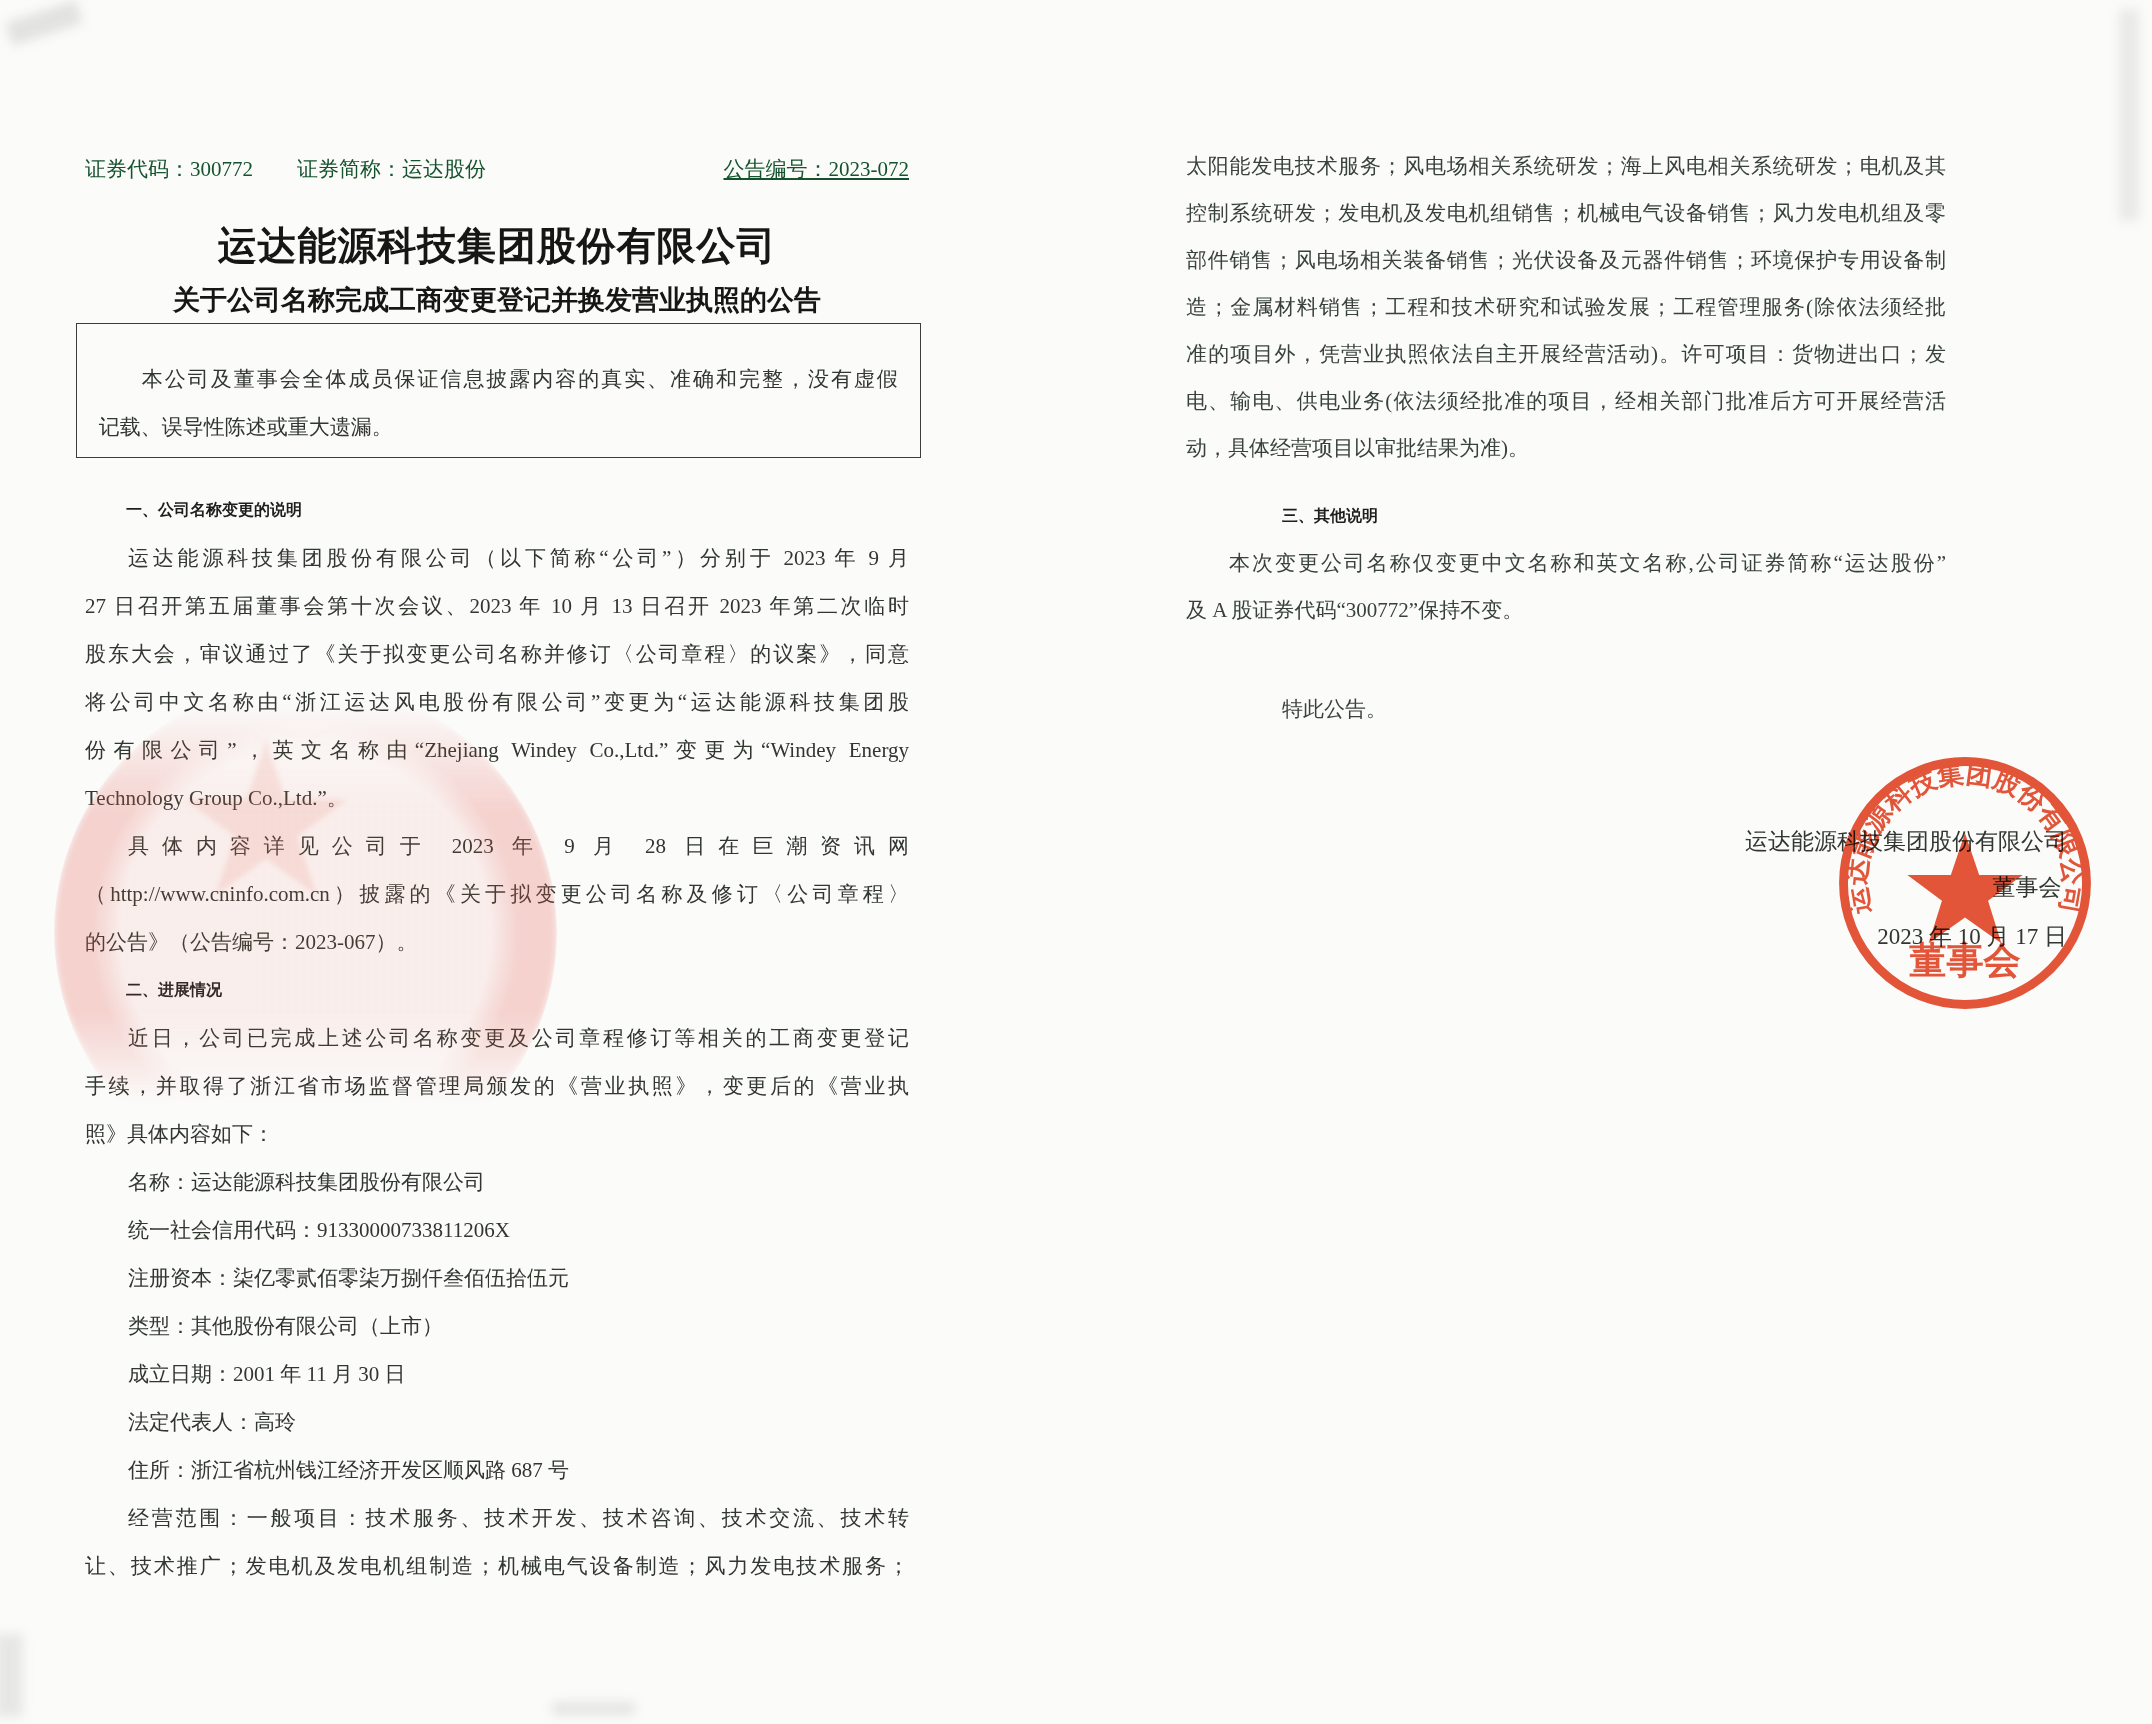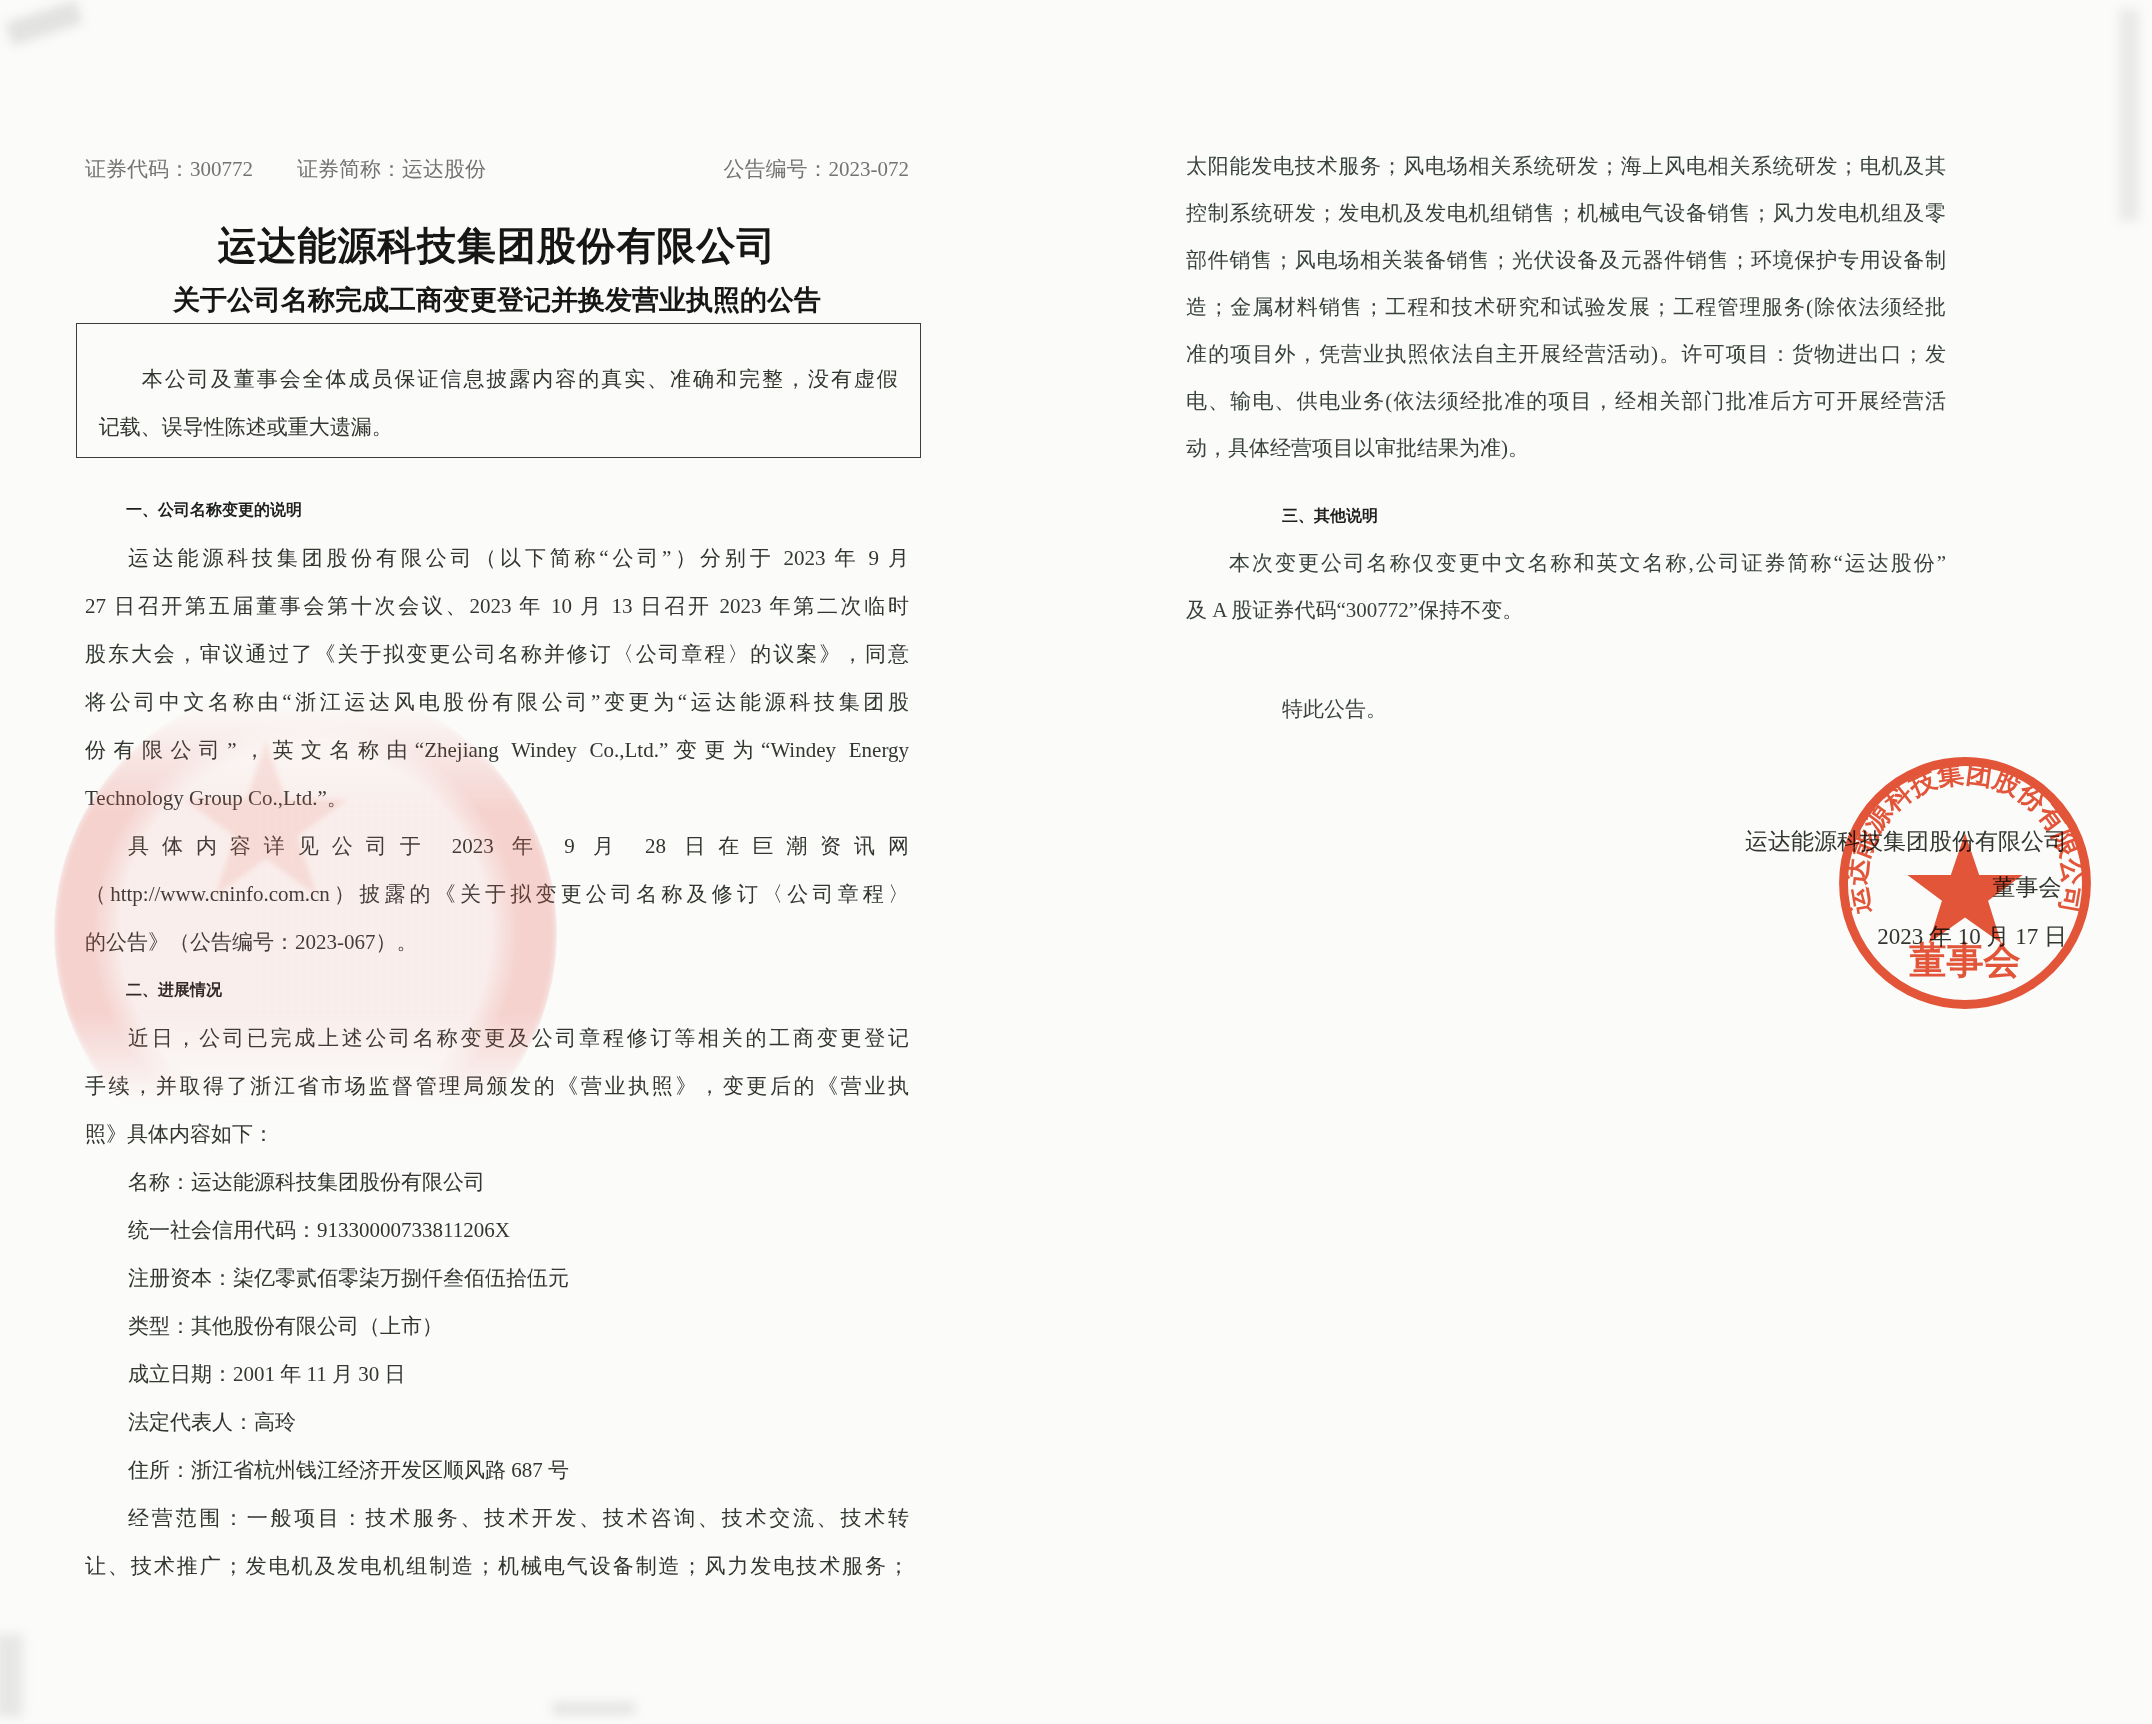--- a/index.html
+++ b/index.html
@@ -6,23 +6,23 @@
   body{
     position:relative;
     width:2152px;height:1725px;
     background:#fbfbfa;
     overflow:hidden;
     font-family:"Liberation Serif","DejaVu Serif",serif;
     color:#31362f;
   }
   
   .page-left{position:absolute;left:85px;top:155px;width:824px;}
-  .header-row{display:flex;align-items:baseline;font-size:21px;color:#737373;}
+  .header-row{display:flex;align-items:baseline;font-size:21px;color:#14532d;}
   .header-item2{margin-left:44px;}
-  .header-item3{margin-left:auto;}
+  .header-item3{margin-left:auto;text-decoration:underline;}
   .doc-title{
     text-align:center;font-weight:bold;color:#161715;
     font-family:"Liberation Sans","DejaVu Sans",sans-serif;
   }
   .doc-title.t1{margin-top:41px;font-size:39px;line-height:44px;letter-spacing:0.9px;}
   .doc-title.t2{margin-top:12px;font-size:27px;line-height:41px;}
   .notice-box{
     margin-top:2px;margin-left:-9.2px;width:799px;
     border:1.8px solid #3c3c3a;
     padding:31px 22px 5.5px 22px;

